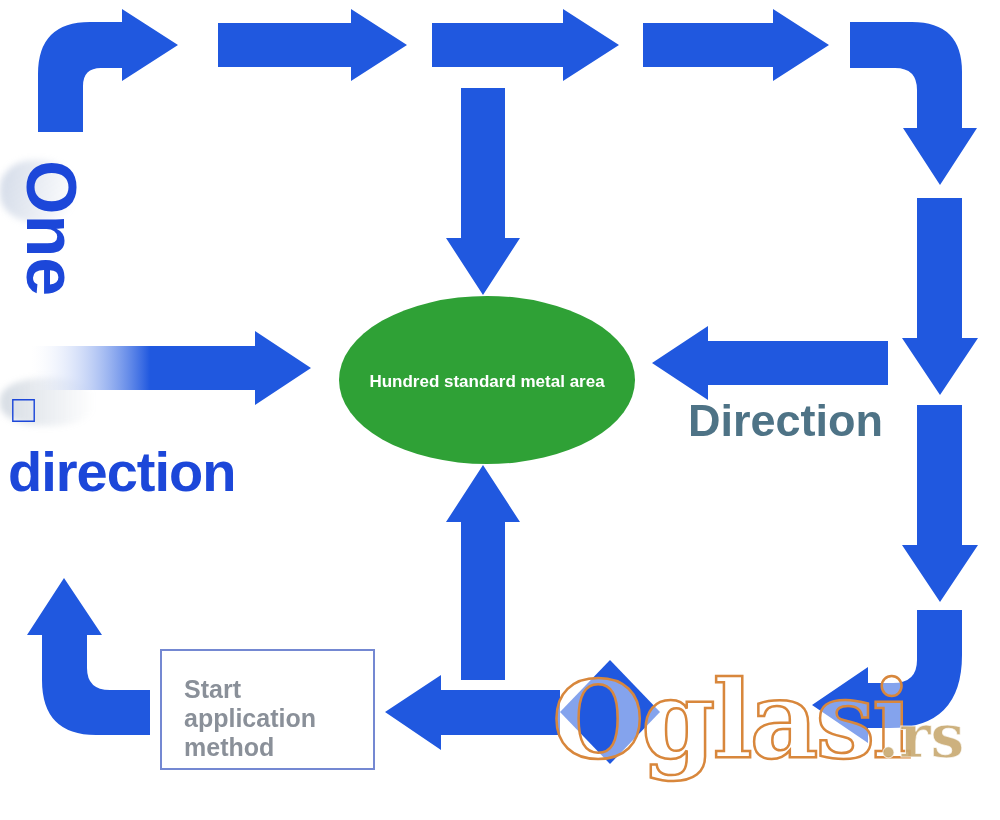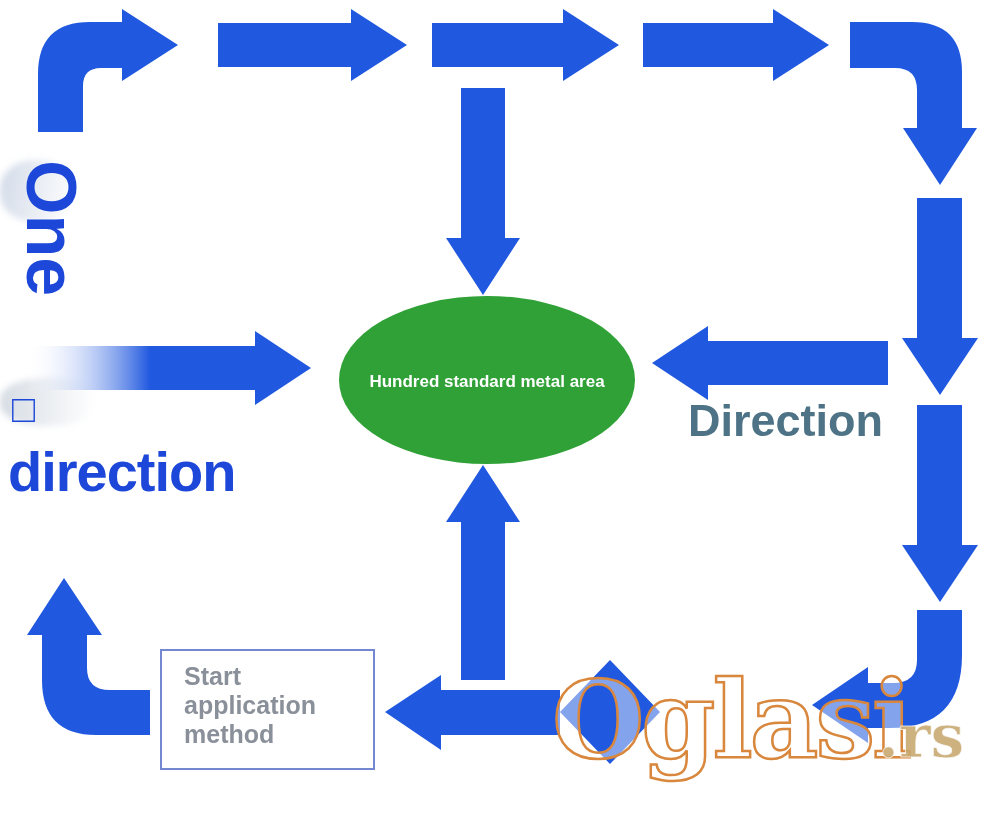--- a/index.html
+++ b/index.html
@@ -43,21 +43,21 @@
     color: var(--slate, #4E7386);
   }
 
   #start-box {
     position:absolute; z-index:2;
     left:160px; top:649px; width:215px; height:121px;
     border:2px solid var(--box-border, #7488D2);
     box-sizing:border-box; background:rgba(255,255,255,0.6);
   }
   #start-box .box-text {
-    margin:11px 0 0 22px; width:172px;
+    margin:24px 0 0 22px; width:172px;
     font-size:25px; font-weight:bold; line-height:1.16;
     color: var(--gray-text, #8A9099);
   }
 
   #watermark { position:absolute; left:540px; top:635px; z-index:6; }
   .wm-main {
     font-family:"DejaVu Serif", serif; font-weight:bold;
     font-size:106px; letter-spacing:-3px;
     fill:rgba(255,255,255,0.45);
     stroke: var(--watermark-orange, #D8873C); stroke-width:2.5px;

